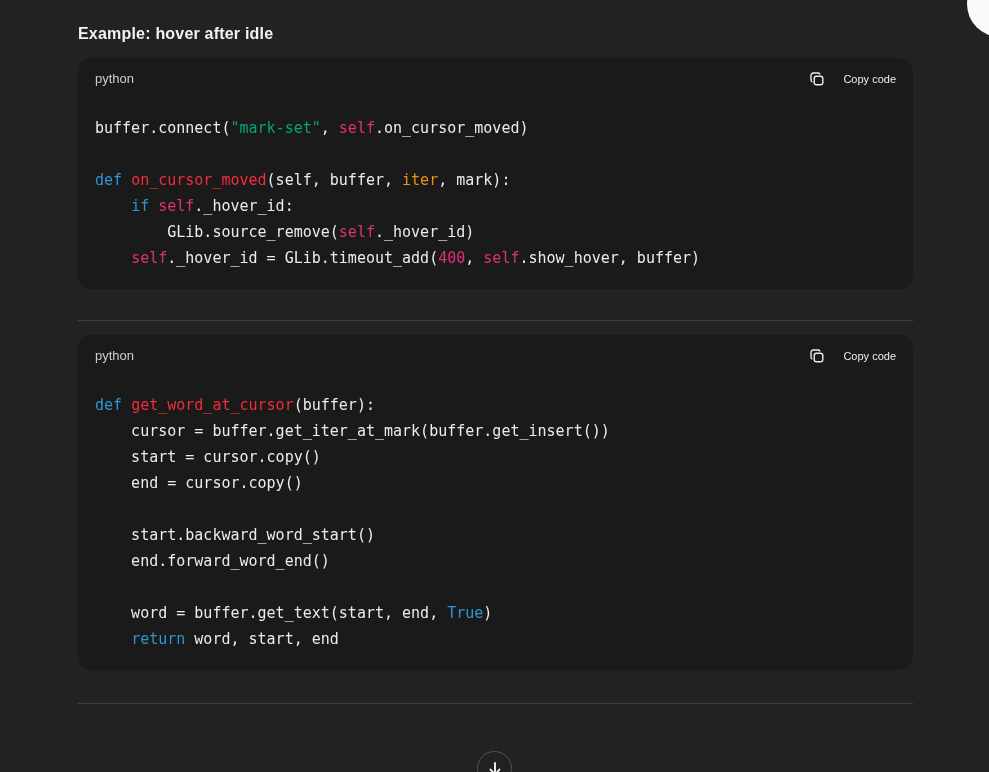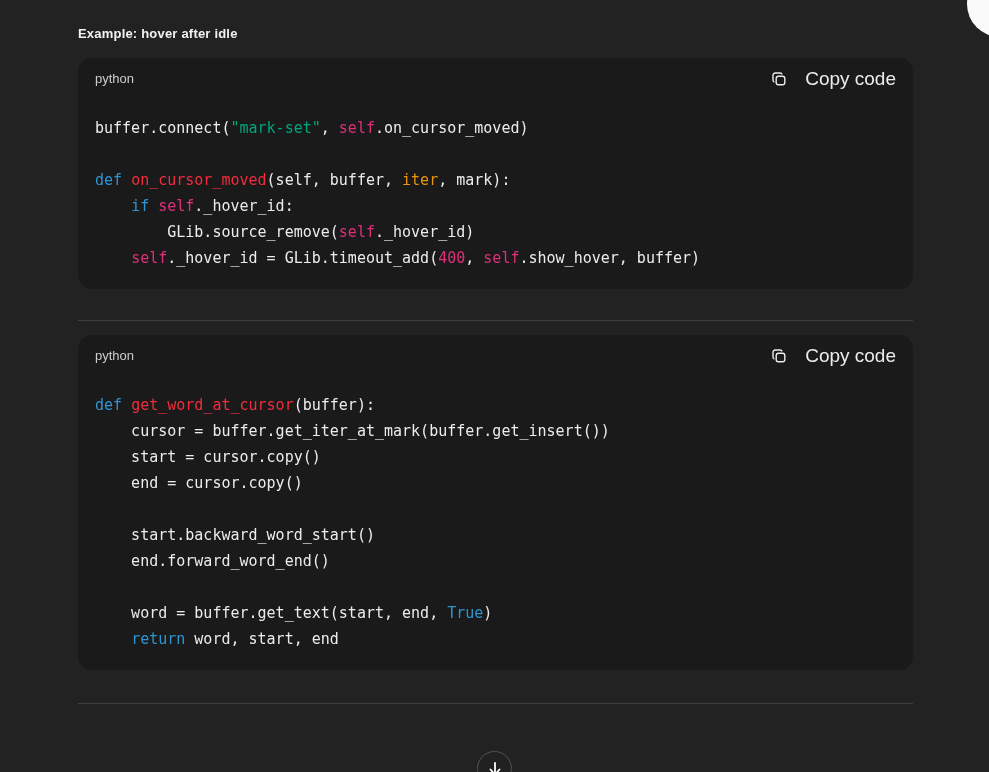--- a/index.html
+++ b/index.html
@@ -11,21 +11,21 @@
     overflow: hidden;
   }
   .canvas {
     position: relative;
     width: 989px;
     height: 772px;
     padding: 0 76px 0 78px;
   }
   .section-heading {
     color: #f2f2f2;
-    font-size: 13px;
+    font-size: 16px;
     line-height: 20px;
     font-weight: 700;
     letter-spacing: 0.2px;
   }
   .heading-1 { margin-top: 24px; }
   .heading-2 { margin-top: 35px; }
   .code-block {
     margin-top: 14px;
     background: #1a1a1a;
     border-radius: 14px;
@@ -45,21 +45,21 @@
     text-align: center;
   }
   .copy-btn {
     display: flex;
     align-items: center;
     gap: 18px;
     background: transparent;
     border: none;
     color: #ececec;
     font-family: "Liberation Sans", sans-serif;
-    font-size: 19px;
+    font-size: 11px;
     line-height: 16px;
     cursor: pointer;
     padding: 0;
   }
   .copy-btn svg { display: block; }
   pre.code {
     padding: 28px 17px 18px 17px;
     font-family: "DejaVu Sans Mono", monospace;
     font-size: 15px;
     color: #ececec;

